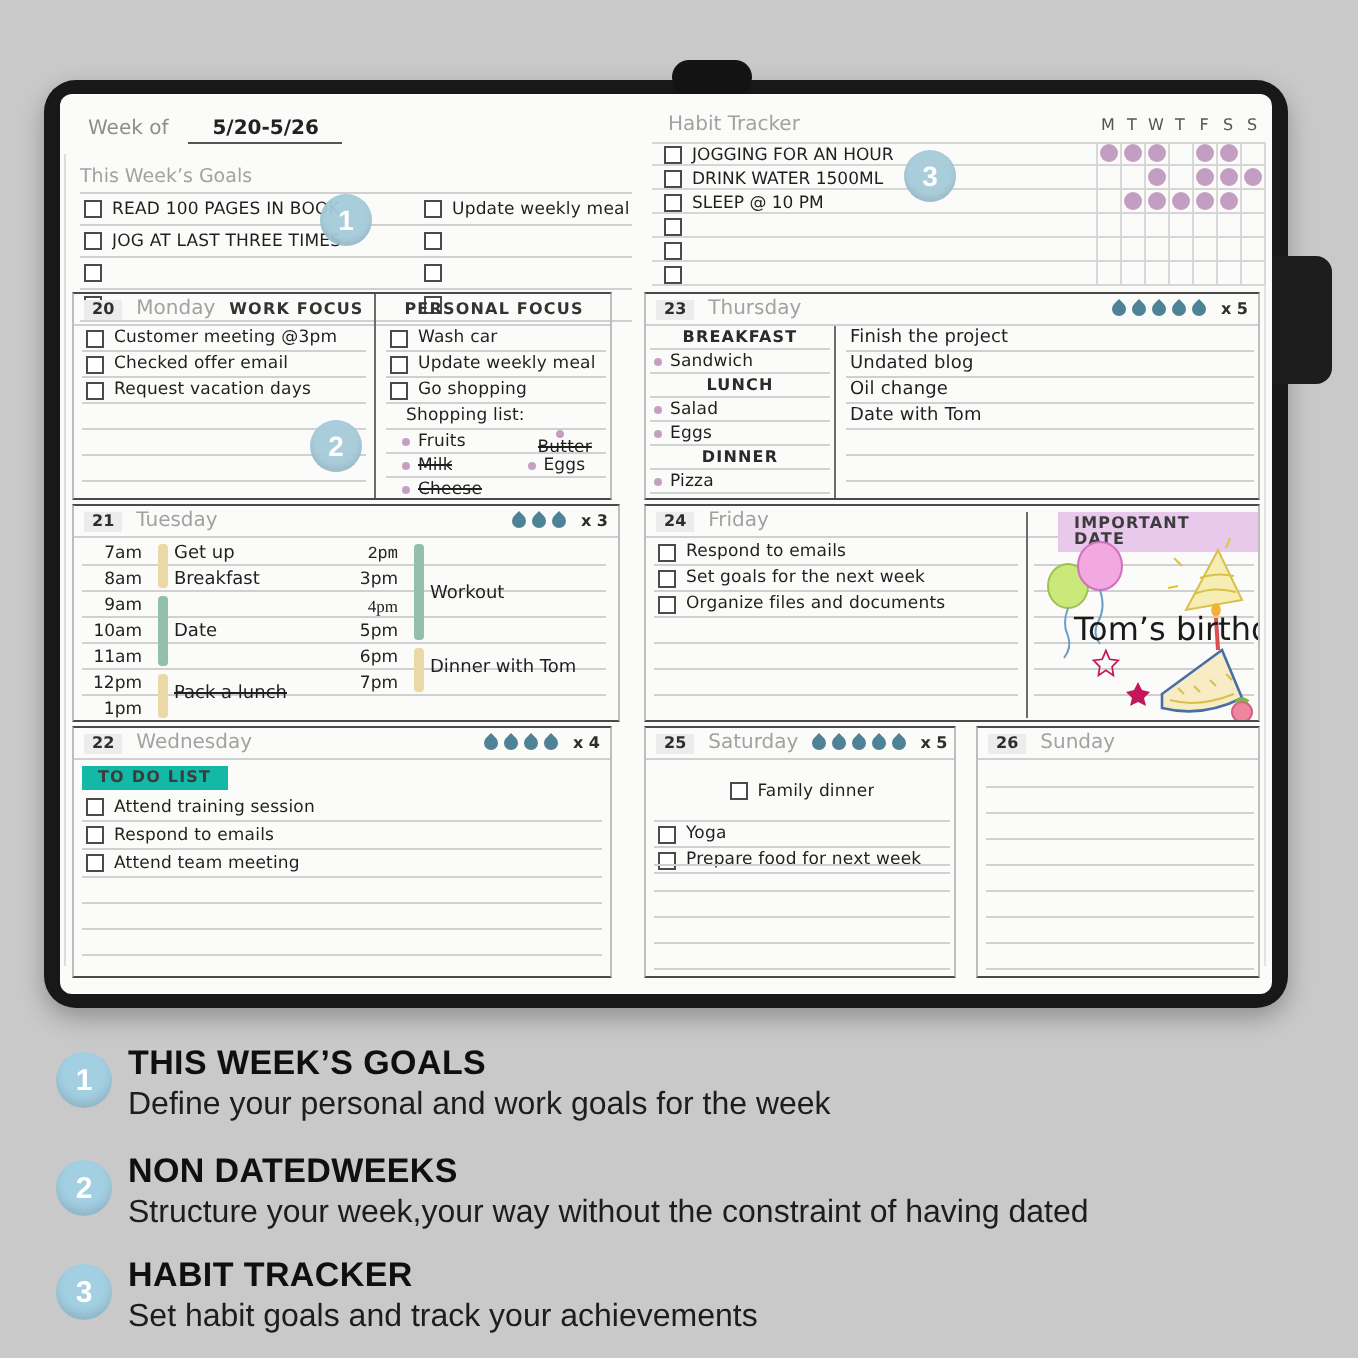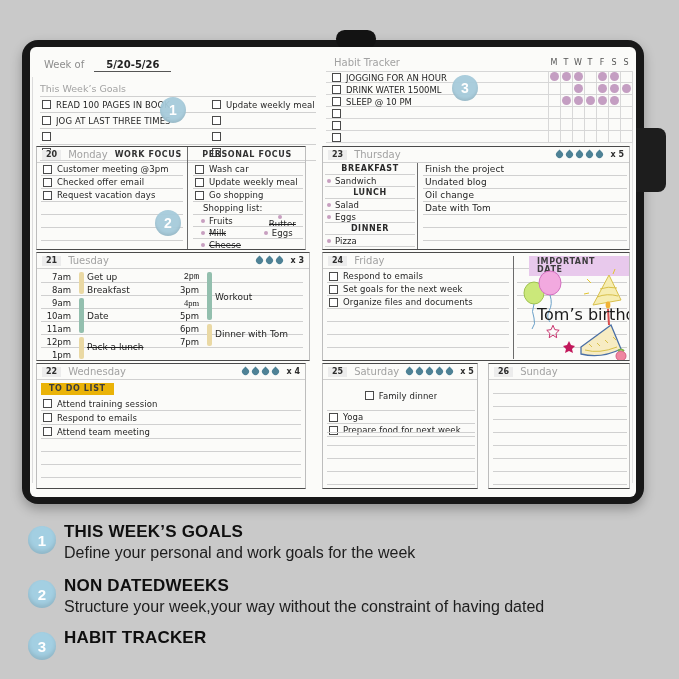--- a/index.html
+++ b/index.html
@@ -56,21 +56,21 @@
 
   
   .weekof{position:absolute;left:14px;top:12px;display:flex;align-items:baseline;gap:10px;}
   .weekof .wl{font-size:10px;color:#8d8d8d;}
   .weekof .wv{font-size:10px;font-weight:bold;color:#222;border-bottom:1px solid #555;padding:0 12px 1px;}
   .goalstitle{position:absolute;left:10px;top:36px;width:276px;font-size:9.5px;color:#a2a2a2;border-bottom:1px solid #d0d0d0;padding-bottom:2px;}
   .goalsgrid{position:absolute;left:10px;top:50px;width:276px;display:flex;}
 
   
   .hl{display:inline-block;font-size:8px;font-weight:700;letter-spacing:.6px;color:#3c3c3c;padding:2px 8px;line-height:1;}
-  .hl.todo{background:#eab308;}
+  .hl.todo{background:#14b8a6;}
   .hl.important{background:#e8c9ec;}
 
   .note-line{font-size:9px;color:#1f1f1f;}
   .bday-text{position:absolute;font-size:16px;color:#1a1a1a;white-space:nowrap;}
 
   
   .ann-badge{position:absolute;width:28px;height:28px;border-radius:50%;background:#a3cfe2;color:#fff;font:bold 15px "Liberation Sans",sans-serif;display:flex;align-items:center;justify-content:center;box-shadow:inset 0 -3px 4px rgba(0,0,0,.12);}
   .ann-title{position:absolute;font:bold 17px "Liberation Sans",sans-serif;color:#0f0f0f;letter-spacing:.2px;}
   .ann-desc{position:absolute;font:16px "Liberation Sans",sans-serif;color:#1d1d1d;}
 
@@ -515,13 +515,14 @@
   <div class="ann-badge" style="left:28px;top:526px;">1</div>
   <div class="ann-title" style="left:64px;top:522px;">THIS WEEK’S GOALS</div>
   <div class="ann-desc" style="left:64px;top:544px;">Define your personal and work goals for the week</div>
 
   <div class="ann-badge" style="left:28px;top:580px;">2</div>
   <div class="ann-title" style="left:64px;top:576px;">NON DATEDWEEKS</div>
   <div class="ann-desc" style="left:64px;top:598px;">Structure your week,your way without the constraint of having dated</div>
 
   <div class="ann-badge" style="left:28px;top:632px;">3</div>
   <div class="ann-title" style="left:64px;top:628px;">HABIT TRACKER</div>
+  <div class="ann-desc" style="left:64px;top:650px;">Set habit goals and track your achievements</div>
 </div>
 
 </body></html>

